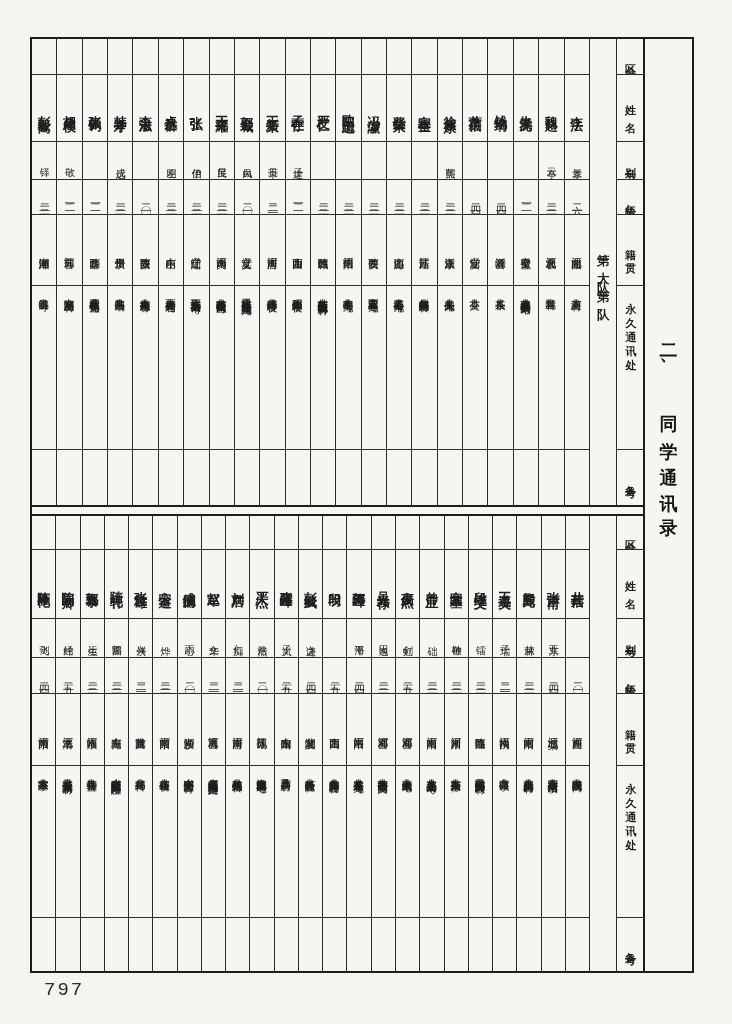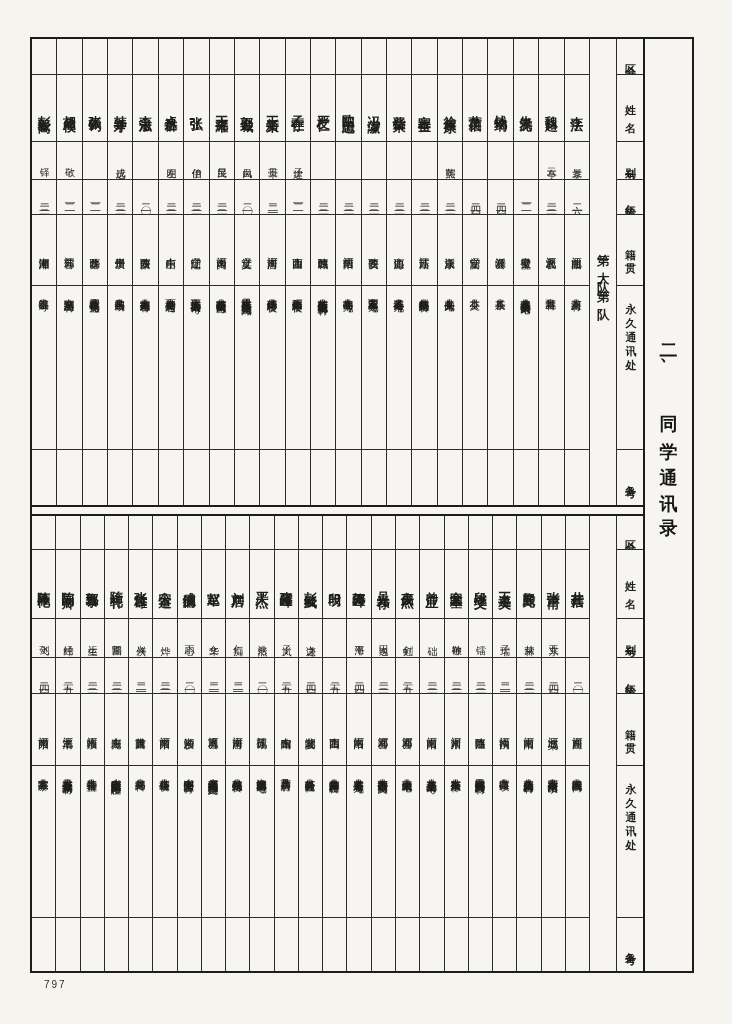--- a/index.html
+++ b/index.html
@@ -52,22 +52,22 @@
   .c-addr { align-items:flex-start; }
   .c-addr .vtext  { font-size:10.5px; letter-spacing:0.5px; line-height:12px; padding-top:4px; max-height:100%; }
   .hc .vtext { font-weight:700; font-size:11px; }
   .h-qf .vtext, .h-alias .vtext, .h-age .vtext, .h-bk .vtext { letter-spacing:2px; }
   .h-name .vtext   { letter-spacing:17px; padding-top:10px; }
   .h-native .vtext { letter-spacing:14px; padding-top:8px; }
   .h-addr .vtext   { letter-spacing:14px; padding-top:8px; }
   .unit-col .vtext { font-size:12.5px; font-weight:700; letter-spacing:9px; padding-top:6px; }
   .pageno {
     position:absolute; left:44px; top:979px;
-    font-size:10px; letter-spacing:2px; color:#2b2b2b;
-    font-family:Liberation Sans, sans-serif;
+    font-size:19px; letter-spacing:2px; color:#2b2b2b;
+    font-family:Liberation Mono, monospace;
   }
 </style>
 </head>
 <body>
 
 <div class="frame">
   <div class="main">
 
     <div class="ctable t1">
 

